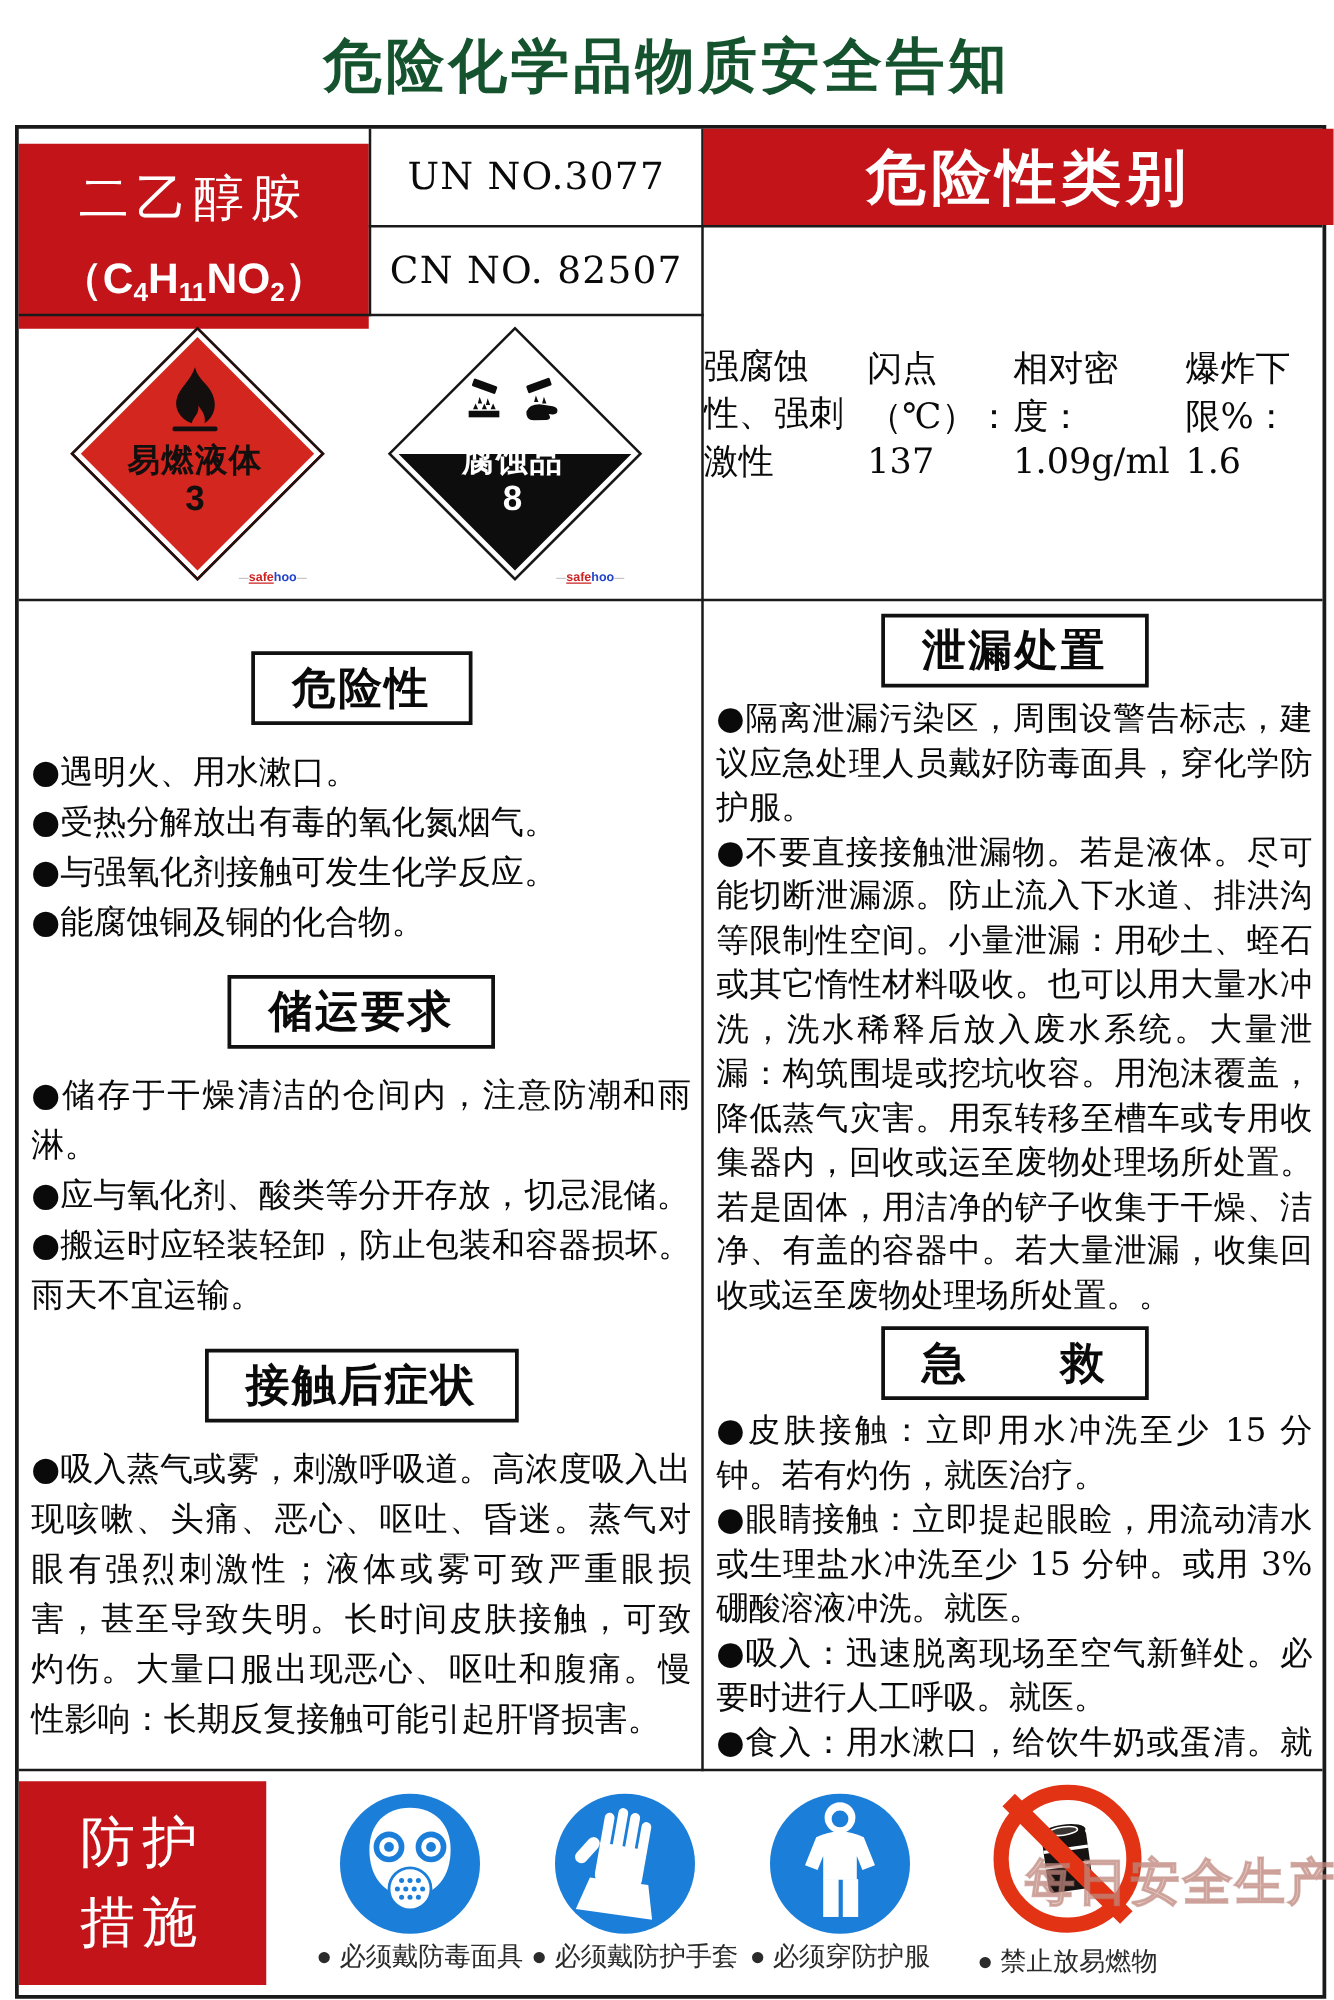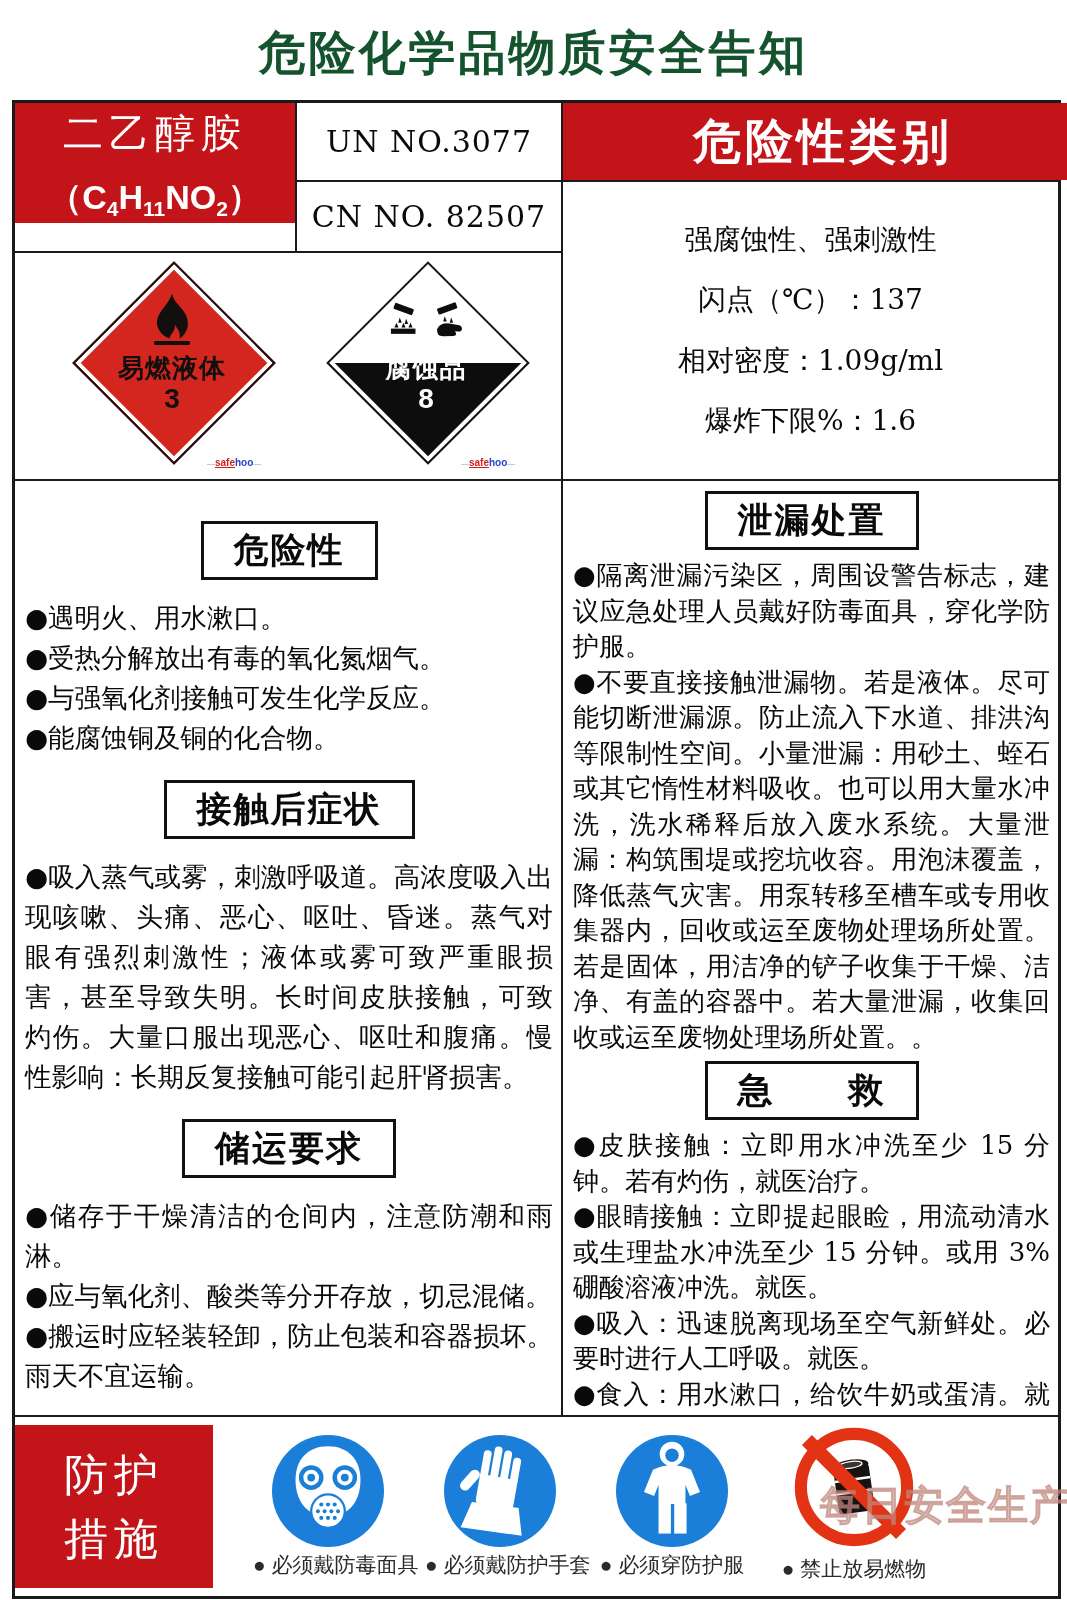--- a/index.html
+++ b/index.html
@@ -24,21 +24,21 @@
   .chem-name{font-family:"DejaVu Serif",serif;font-size:40px;letter-spacing:6px;}
   .chem-formula{font-size:34px;font-weight:bold;}
   .chem-formula .sub{font-size:21px;vertical-align:-7px;font-weight:bold;}
 
   .idcell{display:flex;align-items:center;justify-content:center;
     font-family:"DejaVu Serif",serif;font-size:30px;letter-spacing:1px;color:#0a0a0a;}
 
   .class-header{display:flex;align-items:center;justify-content:center;
     font-size:48px;font-weight:bold;letter-spacing:4px;}
 
-  .props-cell{display:flex;flex-direction:column;justify-content:space-evenly;align-items:center;
+  .props-cell{display:flex;flex-direction:row;justify-content:space-evenly;align-items:center;
     font-family:"DejaVu Serif",serif;font-size:28px;color:#0a0a0a;padding:16px 0;}
 
   
   .diamond{position:absolute;width:200px;height:200px;}
   .dsq{position:absolute;left:30px;top:30px;width:140px;height:140px;transform:rotate(45deg);
        border:2px solid #151515;box-shadow:inset 0 0 0 4px #fff;}
   .dsq.flam{background:var(--placard);}
   .dsq.corr{background:linear-gradient(135deg,#fff 0 50%,#0d0d0d 50% 100%);}
   .dcontent{position:absolute;inset:0;text-align:center;}
   .dname{position:absolute;width:100%;font-weight:bold;font-size:26px;letter-spacing:1px;}
@@ -89,38 +89,38 @@
 
   <div id="tbl">
 
     <div class="vline" style="left:280px;top:0;height:150px"></div>
     <div class="vline" style="left:546px;top:0;height:1314px"></div>
     <div class="hline" style="top:77px;left:280px;width:763px"></div>
     <div class="hline" style="top:148px;left:0;width:548px"></div>
     <div class="hline" style="top:376px;left:0;width:1043px"></div>
     <div class="hline" style="top:1312px;left:0;width:1043px"></div>
 
-    <div class="cell redcell name-cell" style="left:0;top:0;width:280px;height:120px">
+    <div class="cell redcell name-cell" style="left:0;top:12px;width:280px;height:148px">
       <div class="chem-name">二乙醇胺</div>
       <div class="chem-formula"><span>（</span><span>C</span><span class="sub">4</span><span>H</span><span class="sub">11</span><span>NO</span><span class="sub">2</span><span>）</span></div>
     </div>
 
     <div class="cell idcell" style="left:282px;top:0;width:264px;height:77px">UN NO.3077</div>
     <div class="cell idcell" style="left:282px;top:79px;width:264px;height:69px">CN NO. 82507</div>
 
     <div class="cell redcell class-header" style="left:548px;top:0;width:520px;height:77px">危险性类别</div>
 
     <div class="cell props-cell" style="left:548px;top:79px;width:495px;height:297px">
       <div>强腐蚀性、强刺激性</div>
       <div>闪点（℃）：137</div>
       <div>相对密度：1.09g/ml</div>
       <div>爆炸下限%：1.6</div>
     </div>
 
-    <div class="cell" style="left:16px;top:150px;width:546px;height:222px">
+    <div class="cell" style="left:0;top:150px;width:546px;height:222px">
 
       <div class="diamond" style="left:41px;top:8px">
         <div class="dsq flam"></div>
         <div class="dcontent">
           <svg class="flame-svg" viewBox="0 0 100 90">
             <path fill="#120f0e" d="M50 4 C54 20 66 24 72 38 C78 52 74 66 62 74 C64 64 58 58 54 52 C56 62 48 66 46 74 C34 70 24 58 27 44 C30 30 44 22 50 4 Z"></path>
             <rect x="22" y="78" width="56" height="6" rx="2" fill="#120f0e"></rect>
           </svg>
           <div class="dname" style="top:90px;color:#120f0e">易燃液体</div>
           <div class="dnum" style="top:122px;color:#120f0e">3</div>
@@ -153,28 +153,28 @@
 
     <div class="cell maincol col-left" style="left:0;top:378px;width:546px;height:934px">
         <div class="section">
           <div class="sec-title">危险性</div>
           <p class="sec-item">●遇明火、用水漱口。</p>
           <p class="sec-item">●受热分解放出有毒的氧化氮烟气。</p>
           <p class="sec-item">●与强氧化剂接触可发生化学反应。</p>
           <p class="sec-item">●能腐蚀铜及铜的化合物。</p>
         </div>
         <div class="section">
-          <div class="sec-title">接触后症状</div>
-          <p class="sec-item">●吸入蒸气或雾，刺激呼吸道。高浓度吸入出现咳嗽、头痛、恶心、呕吐、昏迷。蒸气对眼有强烈刺激性；液体或雾可致严重眼损害，甚至导致失明。长时间皮肤接触，可致灼伤。大量口服出现恶心、呕吐和腹痛。慢性影响：长期反复接触可能引起肝肾损害。</p>
-        </div>
-        <div class="section">
           <div class="sec-title">储运要求</div>
           <p class="sec-item">●储存于干燥清洁的仓间内，注意防潮和雨淋。</p>
           <p class="sec-item">●应与氧化剂、酸类等分开存放，切忌混储。</p>
           <p class="sec-item">●搬运时应轻装轻卸，防止包装和容器损坏。雨天不宜运输。</p>
+        </div>
+        <div class="section">
+          <div class="sec-title">接触后症状</div>
+          <p class="sec-item">●吸入蒸气或雾，刺激呼吸道。高浓度吸入出现咳嗽、头痛、恶心、呕吐、昏迷。蒸气对眼有强烈刺激性；液体或雾可致严重眼损害，甚至导致失明。长时间皮肤接触，可致灼伤。大量口服出现恶心、呕吐和腹痛。慢性影响：长期反复接触可能引起肝肾损害。</p>
         </div>
         <div class="section">
           <div class="sec-title">灭火方法</div>
         </div>
       </div>
 
     <div class="cell maincol col-right" style="left:548px;top:378px;width:495px;height:934px">
         <div class="section">
           <div class="sec-title">泄漏处置</div>
           <p class="sec-item">●隔离泄漏污染区，周围设警告标志，建议应急处理人员戴好防毒面具，穿化学防护服。</p>

